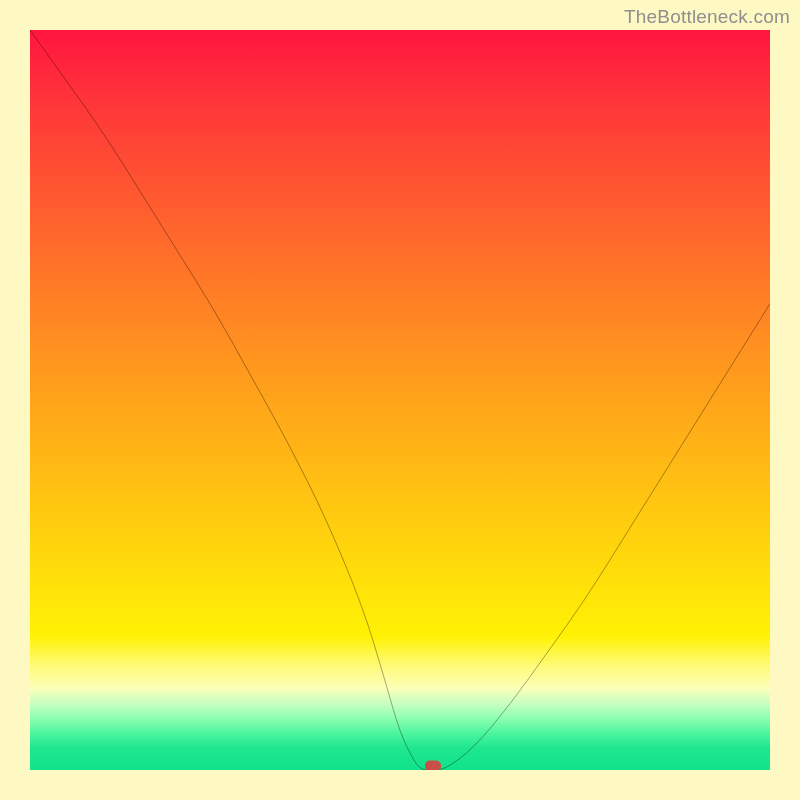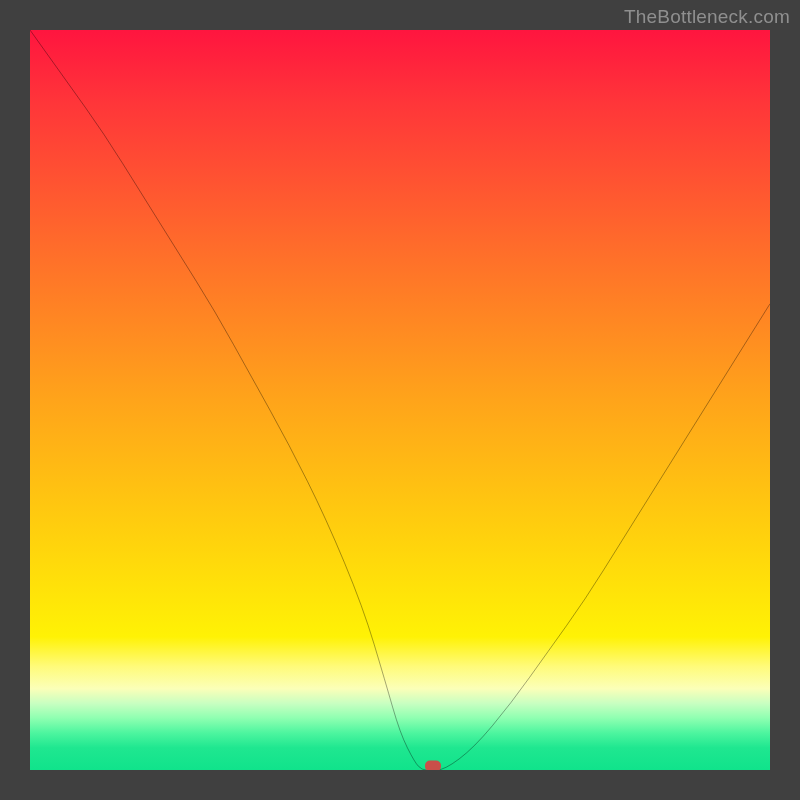--- a/index.html
+++ b/index.html
@@ -8,21 +8,21 @@
     width: 800px;
     height: 800px;
     background: #000;
     overflow: hidden;
     font-family: Arial, Helvetica, sans-serif;
   }
   .stage {
     position: relative;
     width: 800px;
     height: 800px;
-    background: #404040;
+    background: #fef9c3;
   }
   .plot {
     position: absolute;
     left: 30px;
     top: 30px;
     width: 740px;
     height: 740px;
     overflow: hidden;
   }
   

